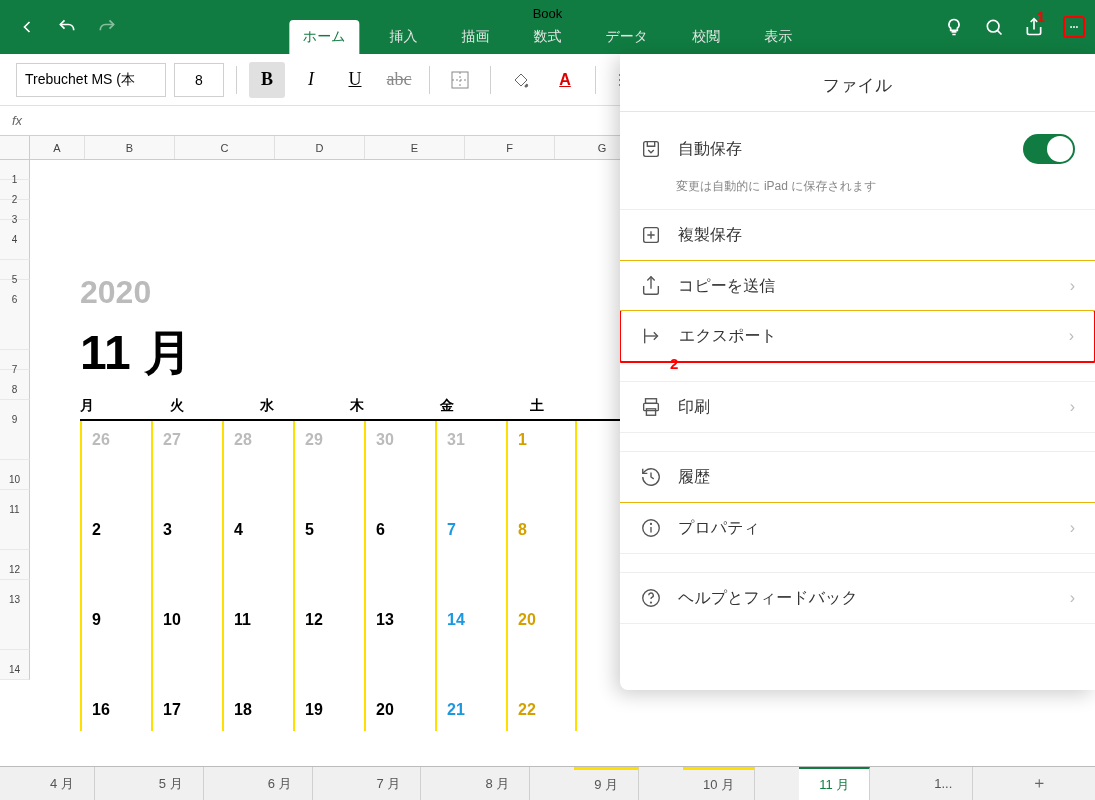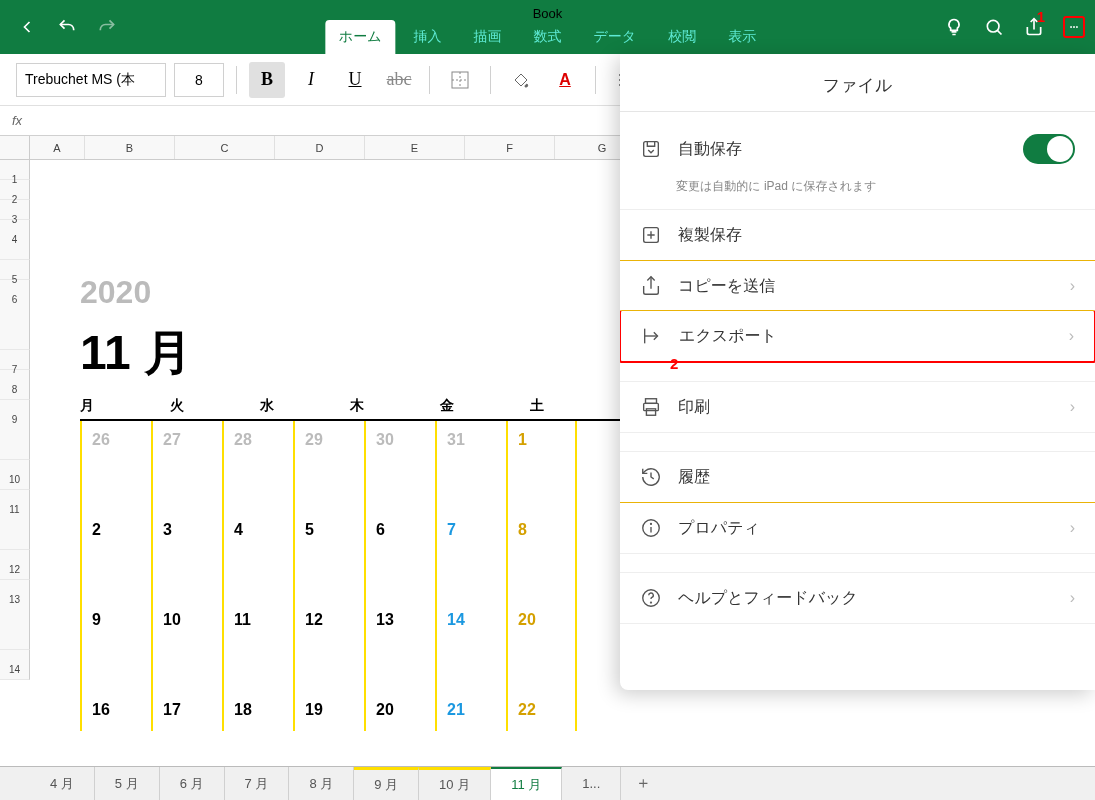--- a/index.html
+++ b/index.html
@@ -2,22 +2,22 @@
 <html><head>
 <meta charset="utf-8">
 <style>
 * { box-sizing: border-box; margin: 0; padding: 0; }
 body { font-family: -apple-system, "Segoe UI", sans-serif; background: #fff; width: 1095px; height: 800px; overflow: hidden; position: relative; }
 .titlebar { background: #107c41; height: 54px; display: flex; align-items: center; position: relative; }
 .tb-left { display: flex; align-items: center; gap: 18px; padding-left: 16px; }
 .tb-icon { color: #fff; width: 22px; height: 22px; display: flex; align-items: center; justify-content: center; cursor: pointer; }
 .tb-icon svg { width: 20px; height: 20px; stroke: #fff; fill: none; stroke-width: 2; }
 .doc-title { position: absolute; left: 50%; top: 6px; transform: translateX(-50%); color: #000000; font-size: 13px; }
-.tabs { position: absolute; left: 50%; transform: translateX(-50%); bottom: 0; display: flex; gap: 4px; align-items: center; }
-.tab { color: #5eead4; padding: 8px 14px; font-size: 14px; cursor: pointer; }
+.tabs { position: absolute; left: 50%; transform: translateX(-50%); bottom: 0; display: flex; gap: 16px; align-items: center; }
+.tab { color: #e5e5e5; padding: 8px 14px; font-size: 14px; cursor: pointer; }
 .tab.active { background: #fff; color: #107c41; border-radius: 4px 4px 0 0; font-weight: 500; }
 .tb-right { position: absolute; right: 10px; display: flex; gap: 18px; align-items: center; }
 .red-box { border: 2px solid #ff0000; border-radius: 3px; }
 .annot { position: absolute; color: #ff0000; font-size: 15px; font-weight: bold; z-index: 100; }
 
 .ribbon { background: #fff; height: 52px; border-bottom: 1px solid #e0e0e0; display: flex; align-items: center; padding: 0 16px; gap: 8px; }
 .font-box { border: 1px solid #d0d0d0; height: 34px; padding: 0 8px; display: flex; align-items: center; font-size: 14px; width: 150px; overflow: hidden; }
 .size-box { border: 1px solid #d0d0d0; height: 34px; width: 50px; display: flex; align-items: center; justify-content: center; font-size: 14px; }
 .btn { width: 36px; height: 36px; display: flex; align-items: center; justify-content: center; cursor: pointer; border-radius: 3px; }
 .btn.active { background: #e0e0e0; }
@@ -58,21 +58,21 @@
 .panel-item { display: flex; align-items: center; padding: 14px 20px; gap: 16px; cursor: pointer; }
 .panel-item + .panel-item { border-top: 1px solid #eab308; }
 .panel-icon { width: 22px; height: 22px; flex-shrink: 0; }
 .panel-icon svg { width: 22px; height: 22px; stroke: #555; fill: none; stroke-width: 1.5; }
 .panel-label { flex: 1; font-size: 16px; color: #333; }
 .panel-chevron { color: #bbb; font-size: 16px; }
 .panel-hint { font-size: 12px; color: #888; padding: 0 20px 14px 56px; }
 .toggle { width: 52px; height: 30px; background: #107c41; border-radius: 15px; position: relative; }
 .toggle::after { content: ''; position: absolute; right: 2px; top: 2px; width: 26px; height: 26px; background: #fff; border-radius: 50%; }
 
-.sheet-tabs { position: absolute; bottom: 0; left: 0; right: 0; height: 34px; background: #f0f0f0; border-top: 1.5px solid #bbb; display: flex; align-items: stretch; padding-left: 30px; }
+.sheet-tabs { position: absolute; bottom: 0; left: 0; right: 0; height: 34px; background: #f0f0f0; border-top: 1.5px solid #bbb; display: flex; align-items: stretch; padding-left: 30px; gap: 44px; }
 .sheet-tab { padding: 0 20px; display: flex; align-items: center; font-size: 13px; color: #555; border-right: 1px solid #d0d0d0; cursor: pointer; }
 .sheet-tab.active { background: #fff; color: #107c41; border-top: 2px solid #107c41; font-weight: 500; }
 .sheet-tab.yellow { border-top: 3px solid #ffdf00; }
 .add-sheet { padding: 0 14px; display: flex; align-items: center; color: #666; cursor: pointer; }
 </style>
 </head>
 <body>
 
 <div class="titlebar">
   <div class="tb-left">

